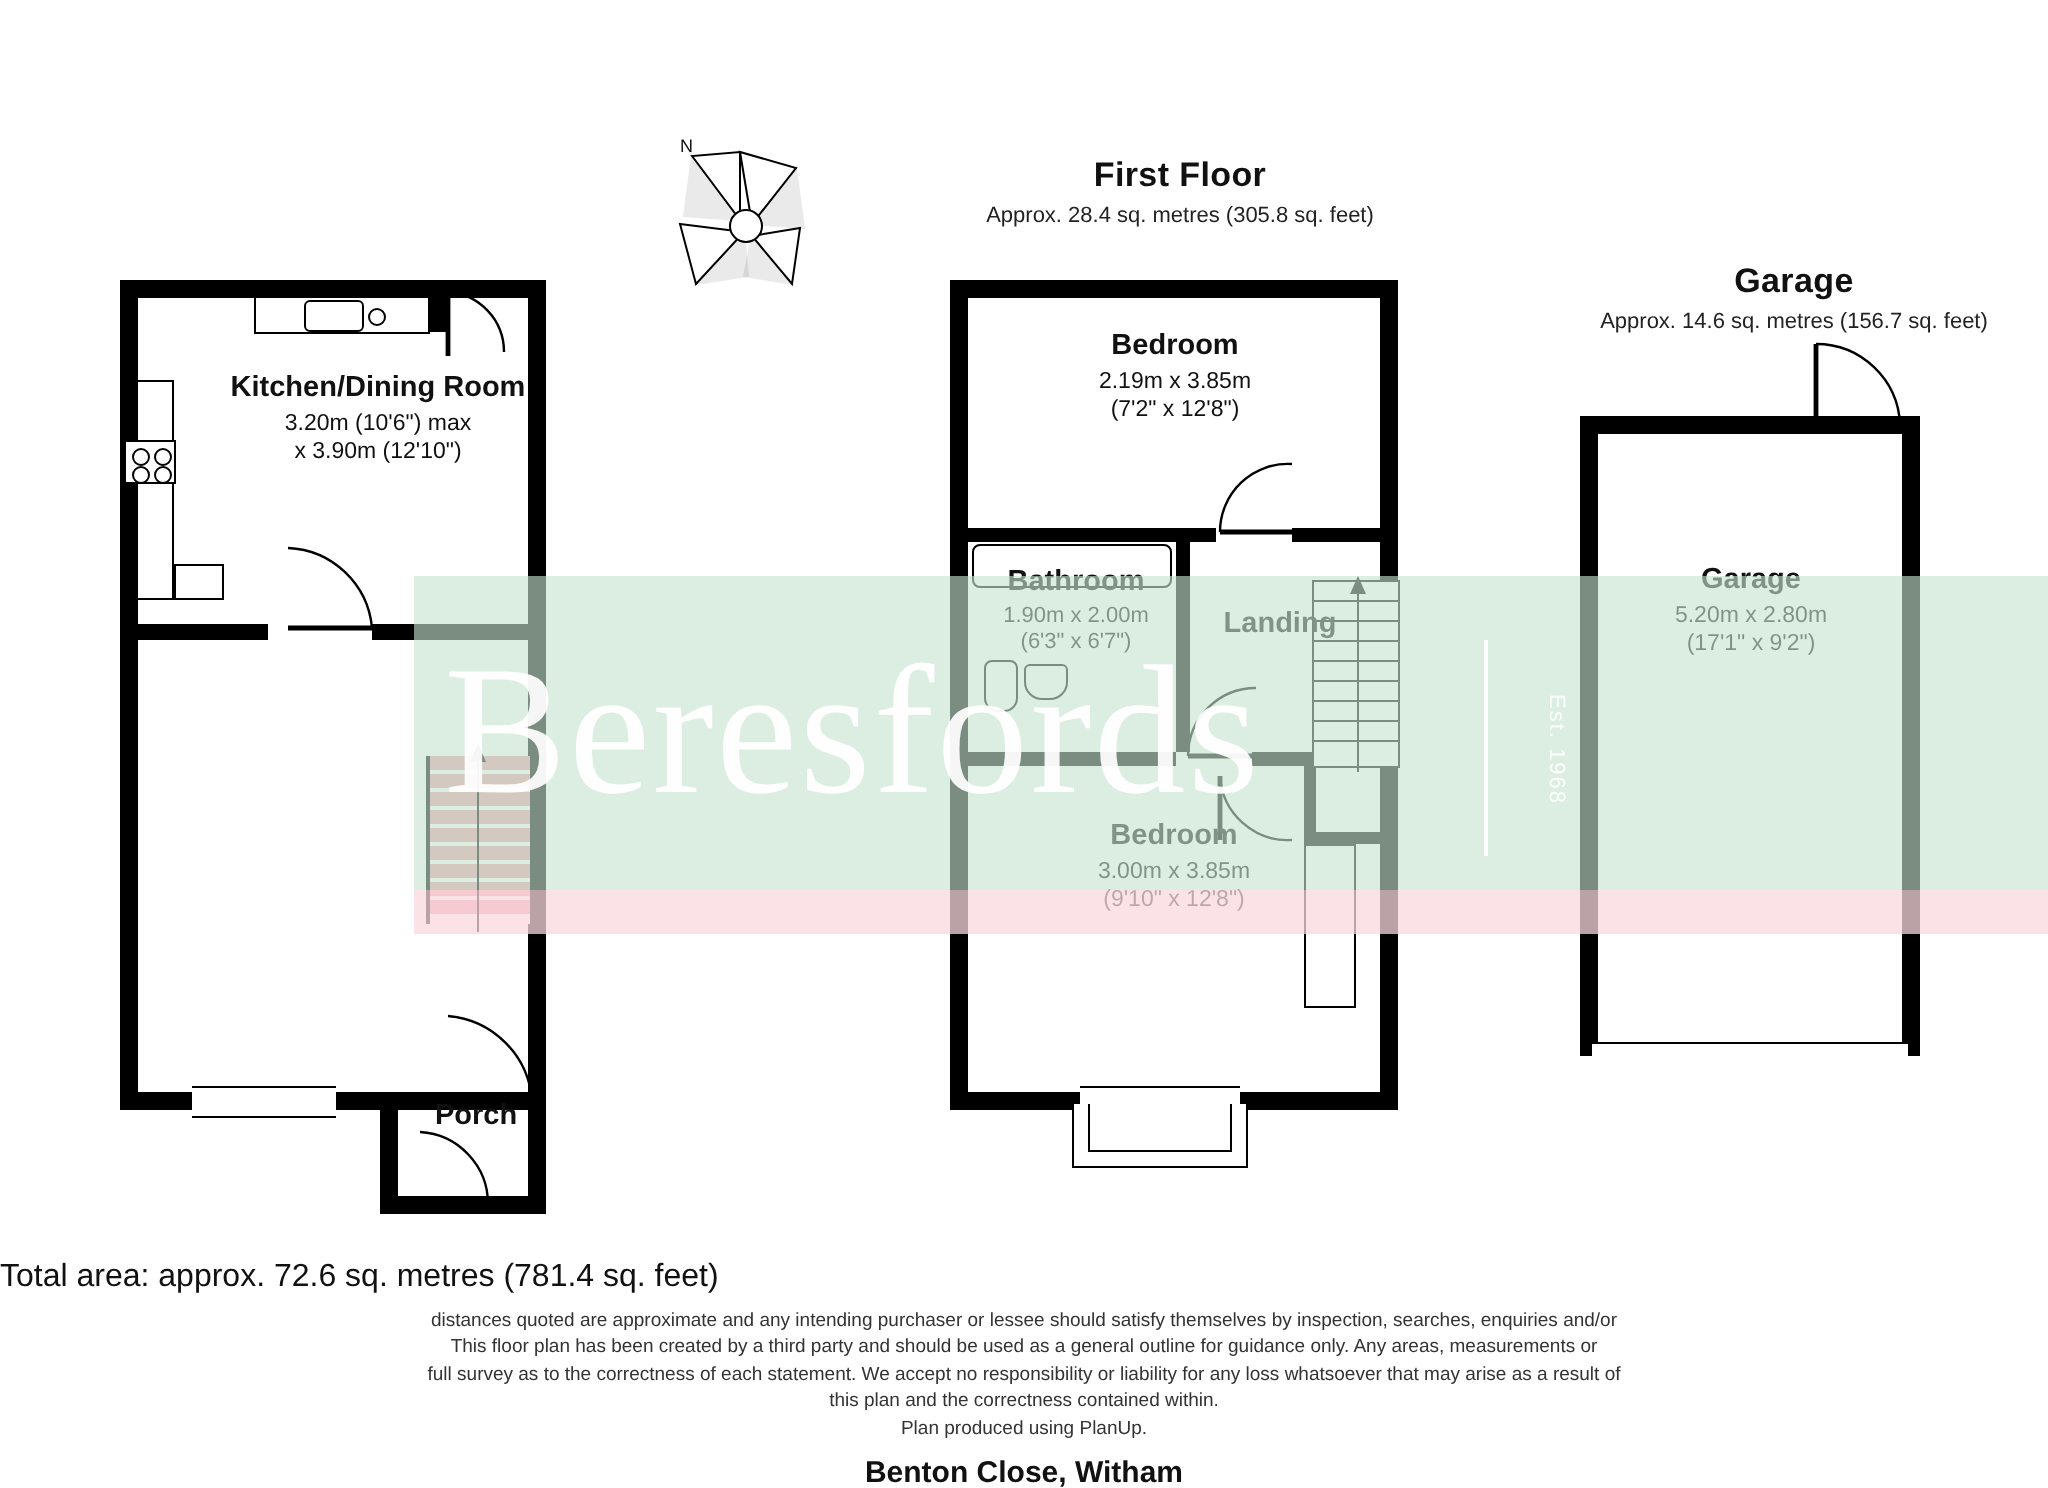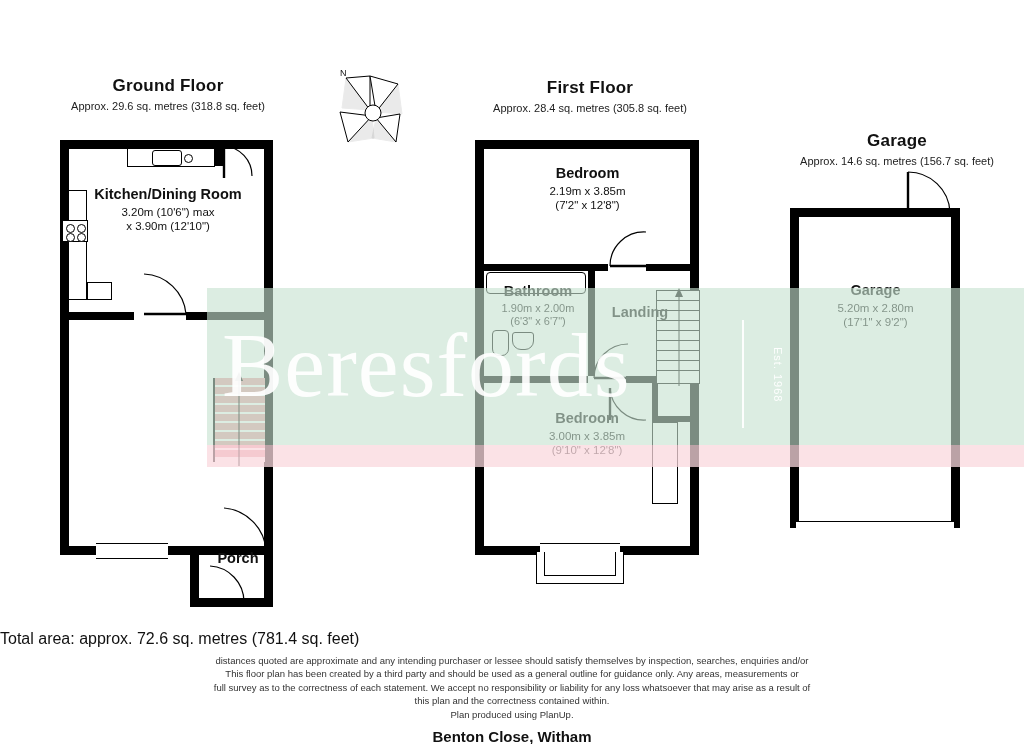--- a/index.html
+++ b/index.html
@@ -139,24 +139,20 @@
   .stair-step { position: absolute; background: #e8a0a6; }
   .stair-line { position: absolute; background: #000; }
 
   svg { display: block; }
 </style>
 </head>
 <body>
 
 <div class="abs" style="left:0;top:0;width:340px;height:620px;">
 
-  <div class="abs center" style="left:40px;top:76px;width:256px;">
-    <div class="floor-title">Ground Floor</div>
-    <div class="floor-sub">Approx. 29.6 sq. metres (318.8 sq. feet)</div>
-  </div>
 
   <div class="plate" style="left:60px;top:140px;width:213px;height:415px;"></div>
 
   <div class="wall" style="left:60px;top:140px;width:213px;height:9px;"></div>
   <div class="wall" style="left:60px;top:140px;width:9px;height:415px;"></div>
   <div class="wall" style="left:264px;top:140px;width:9px;height:415px;"></div>
   <div class="wall" style="left:60px;top:546px;width:213px;height:9px;"></div>
 
   <div class="wall" style="left:215px;top:140px;width:9px;height:26px;"></div>
 
@@ -209,21 +205,21 @@
 
   <div class="plate" style="left:190px;top:555px;width:83px;height:52px;"></div>
   <div class="wall" style="left:190px;top:555px;width:9px;height:52px;"></div>
   <div class="wall" style="left:190px;top:598px;width:83px;height:9px;"></div>
   <div class="wall" style="left:264px;top:555px;width:9px;height:52px;"></div>
   <svg class="abs" style="left:206px;top:560px;" width="46" height="46" viewBox="0 0 46 46">
     <path d="M38 42 A 36 36 0 0 0 4 6" fill="none" stroke="#000" stroke-width="1.2"></path>
     <line x1="38" y1="42" x2="4" y2="42" stroke="#000" stroke-width="2.4"></line>
   </svg>
 
-  <div class="abs room-label" style="left:88px;top:186px;width:160px;">
+  <div class="abs room-label" style="left:88px;top:186px;width:160px;padding-left:21px;">
     <div class="room-name"><span>Kitchen/Dining Room</span></div>
     <div class="room-dim" style="margin-top:3px;">3.20m (10'6") max</div>
     <div class="room-dim">x 3.90m (12'10")</div>
   </div>
 
 
   <div class="abs room-label" style="left:196px;top:550px;width:84px;">
     <div class="room-name">Porch</div>
   </div>
 </div>

